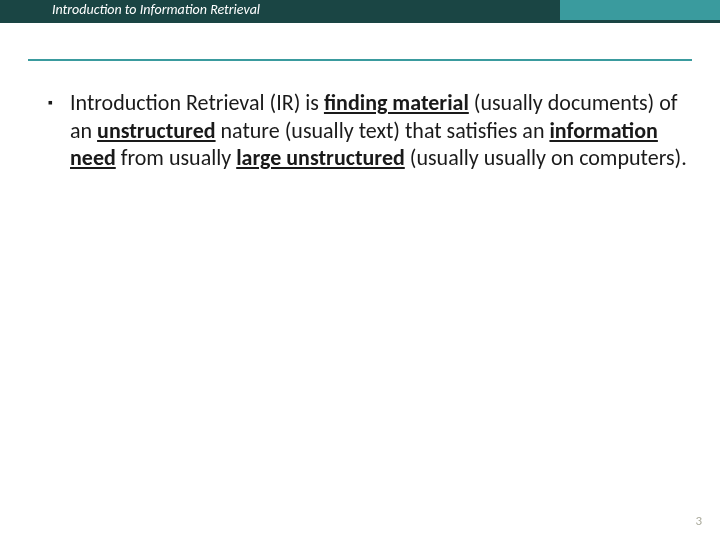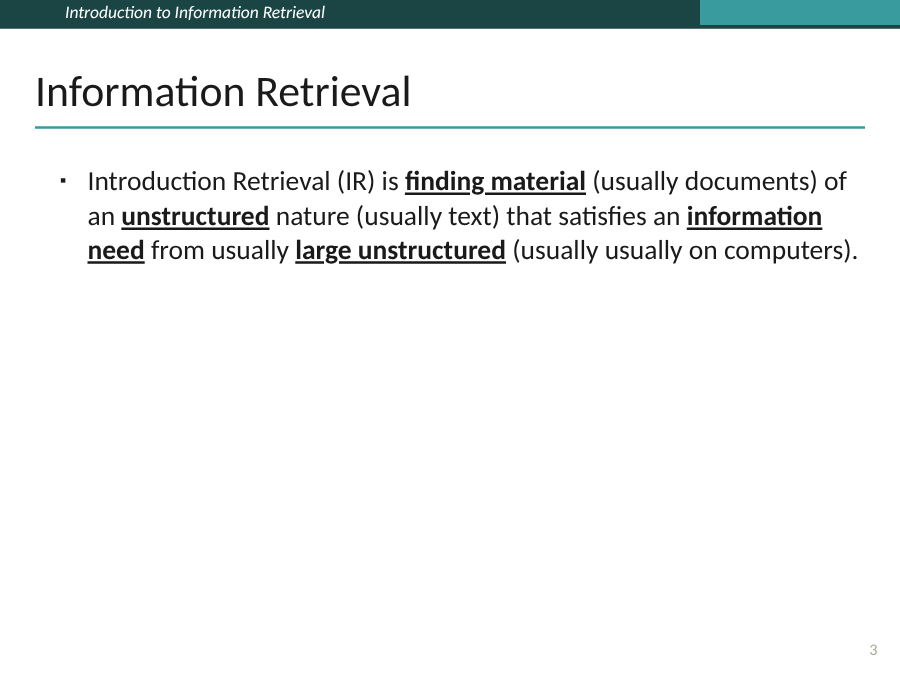--- a/index.html
+++ b/index.html
@@ -94,21 +94,20 @@
 <body>
 
 <div class="header-bar">
   <div class="header-dark"></div>
   <div class="header-teal"></div>
 </div>
 <div class="header-lower"></div>
 <div class="header-text">Introduction to Information Retrieval</div>
 
 <div class="title-area">
-  <h1 class="slide-title">Information Retrieval</h1>
   <hr class="title-underline">
 </div>
 
 <div class="content-area">
   <div class="bullet-item">
     <span class="bullet-marker">▪</span>
     <span>Introduction Retrieval (IR) is </span><span class="bold">finding material</span><span> (usually documents) of an </span><span class="bold">unstructured</span><span> nature (usually text) that satisfies an </span><span class="bold">information need</span><span> from usually </span><span class="bold">large unstructured</span><span> (usually usually on computers).</span>
   </div>
 </div>
 

